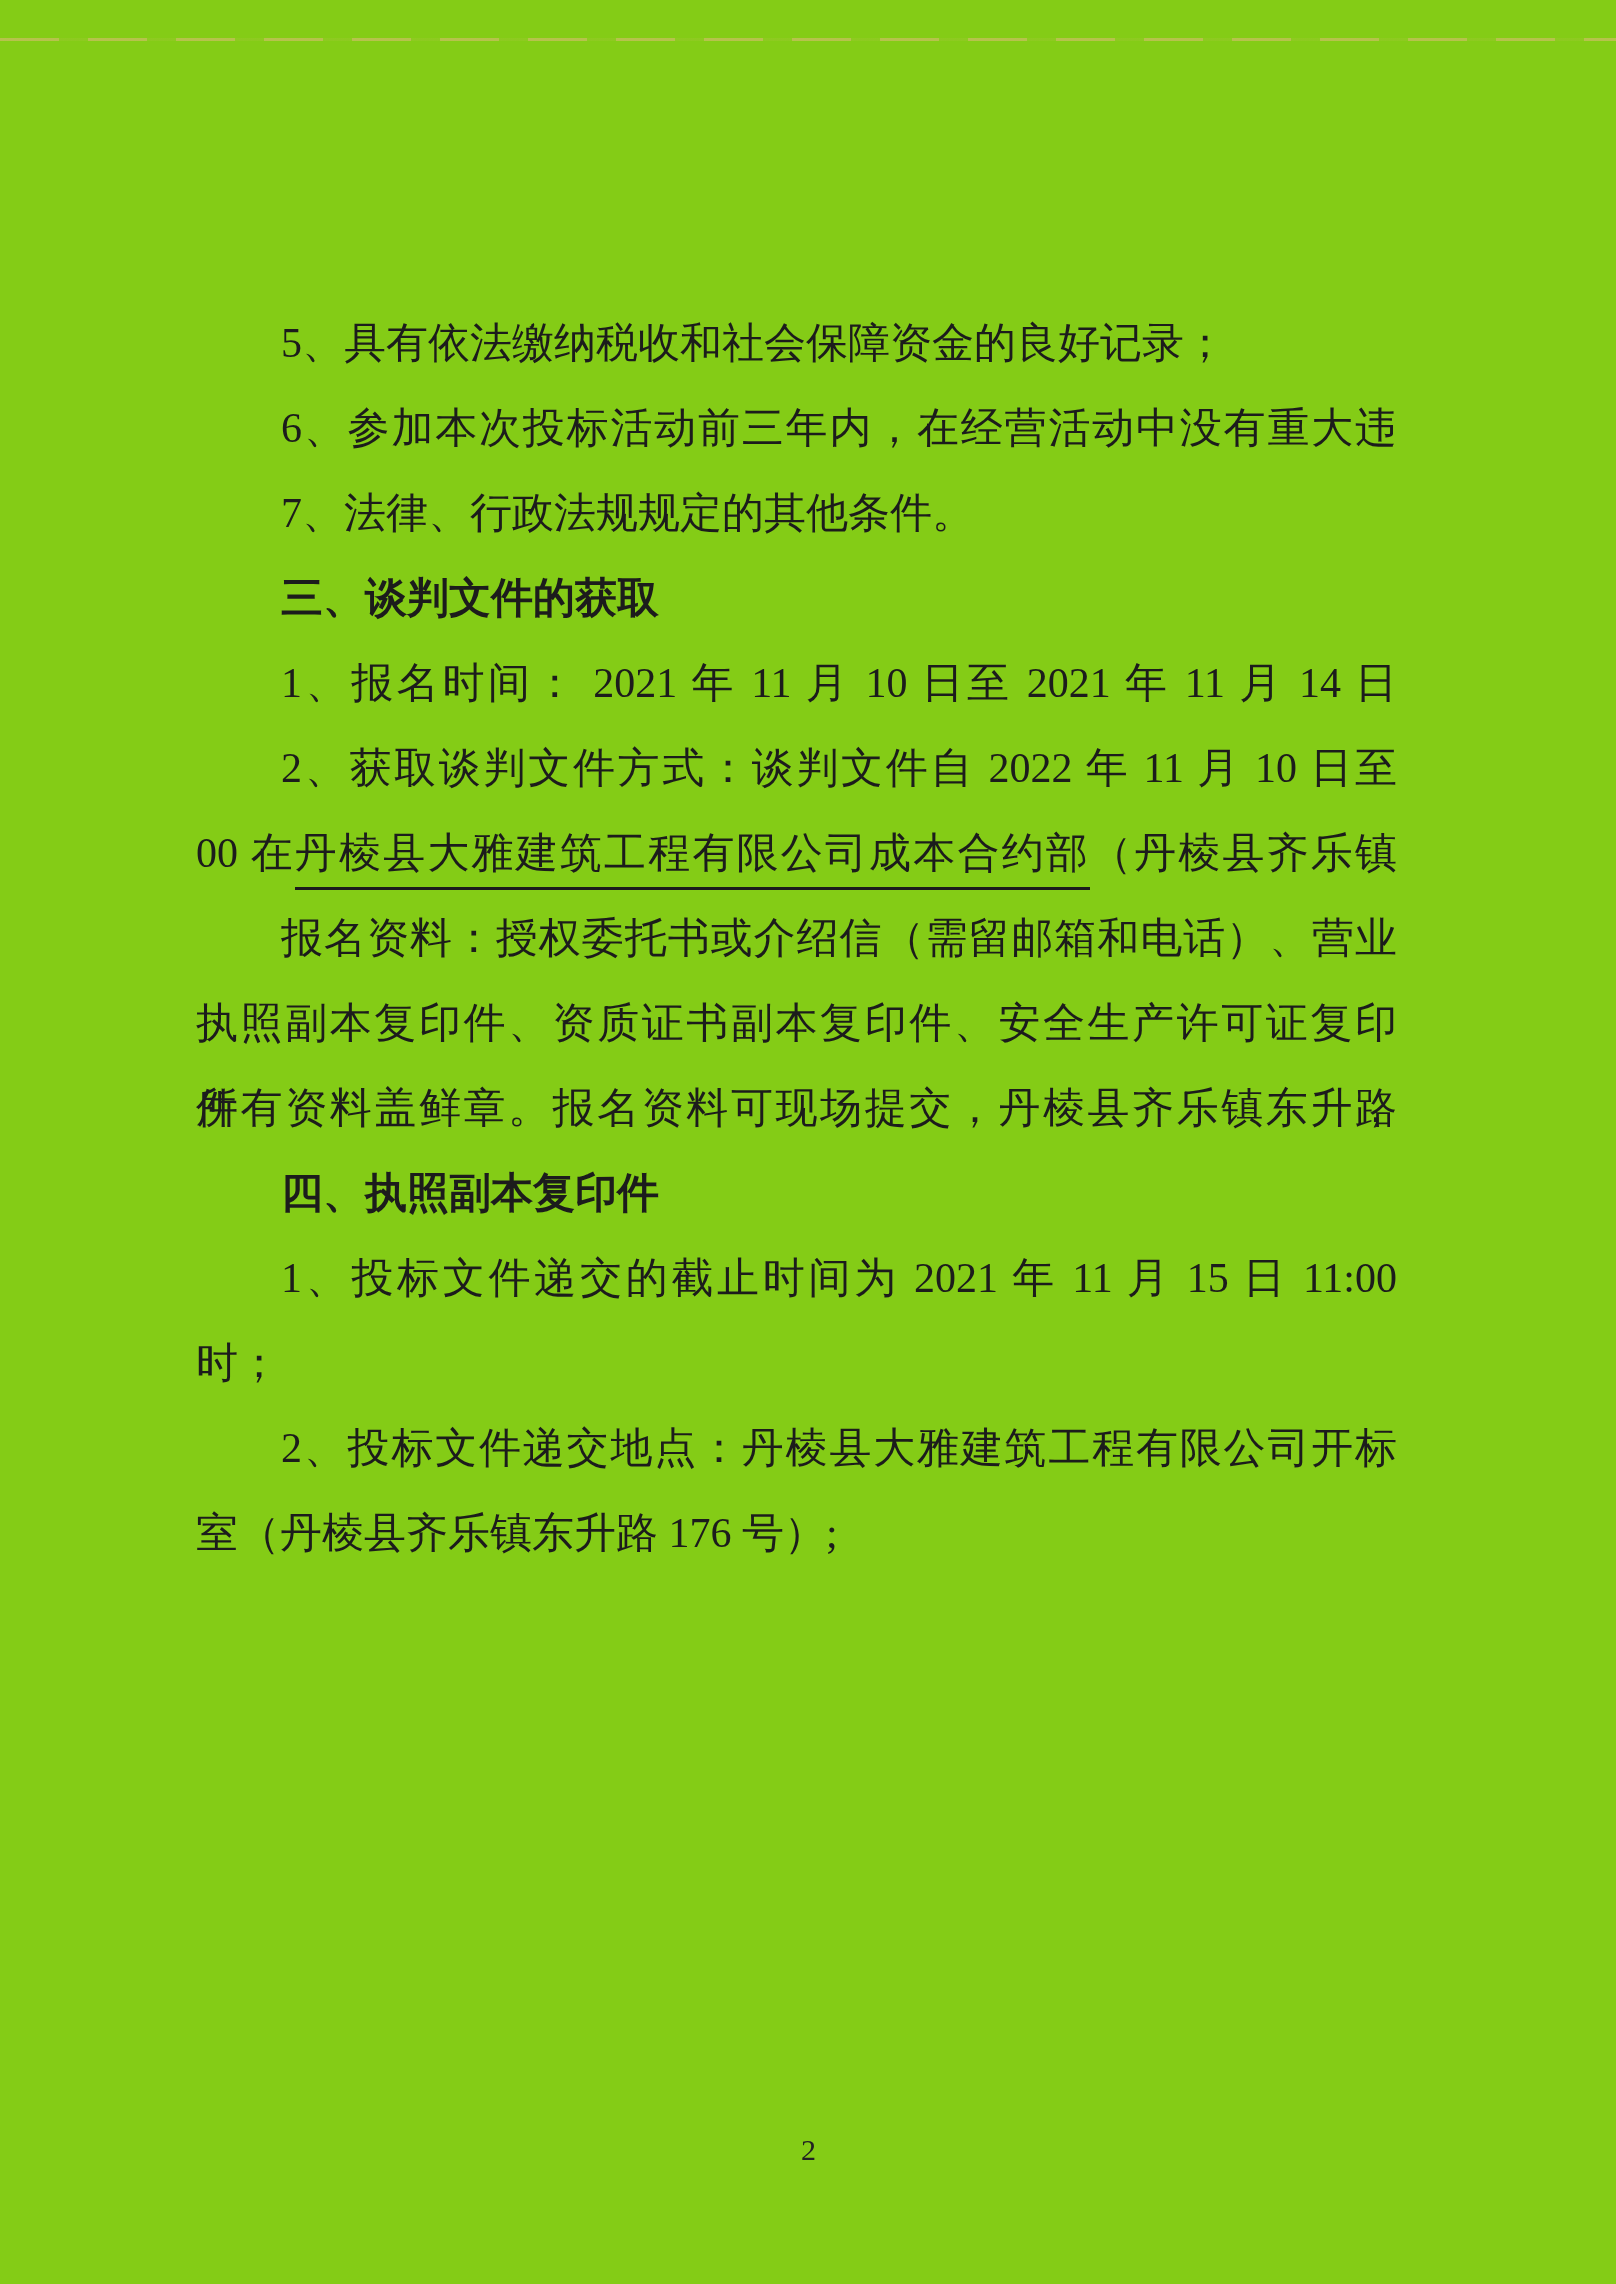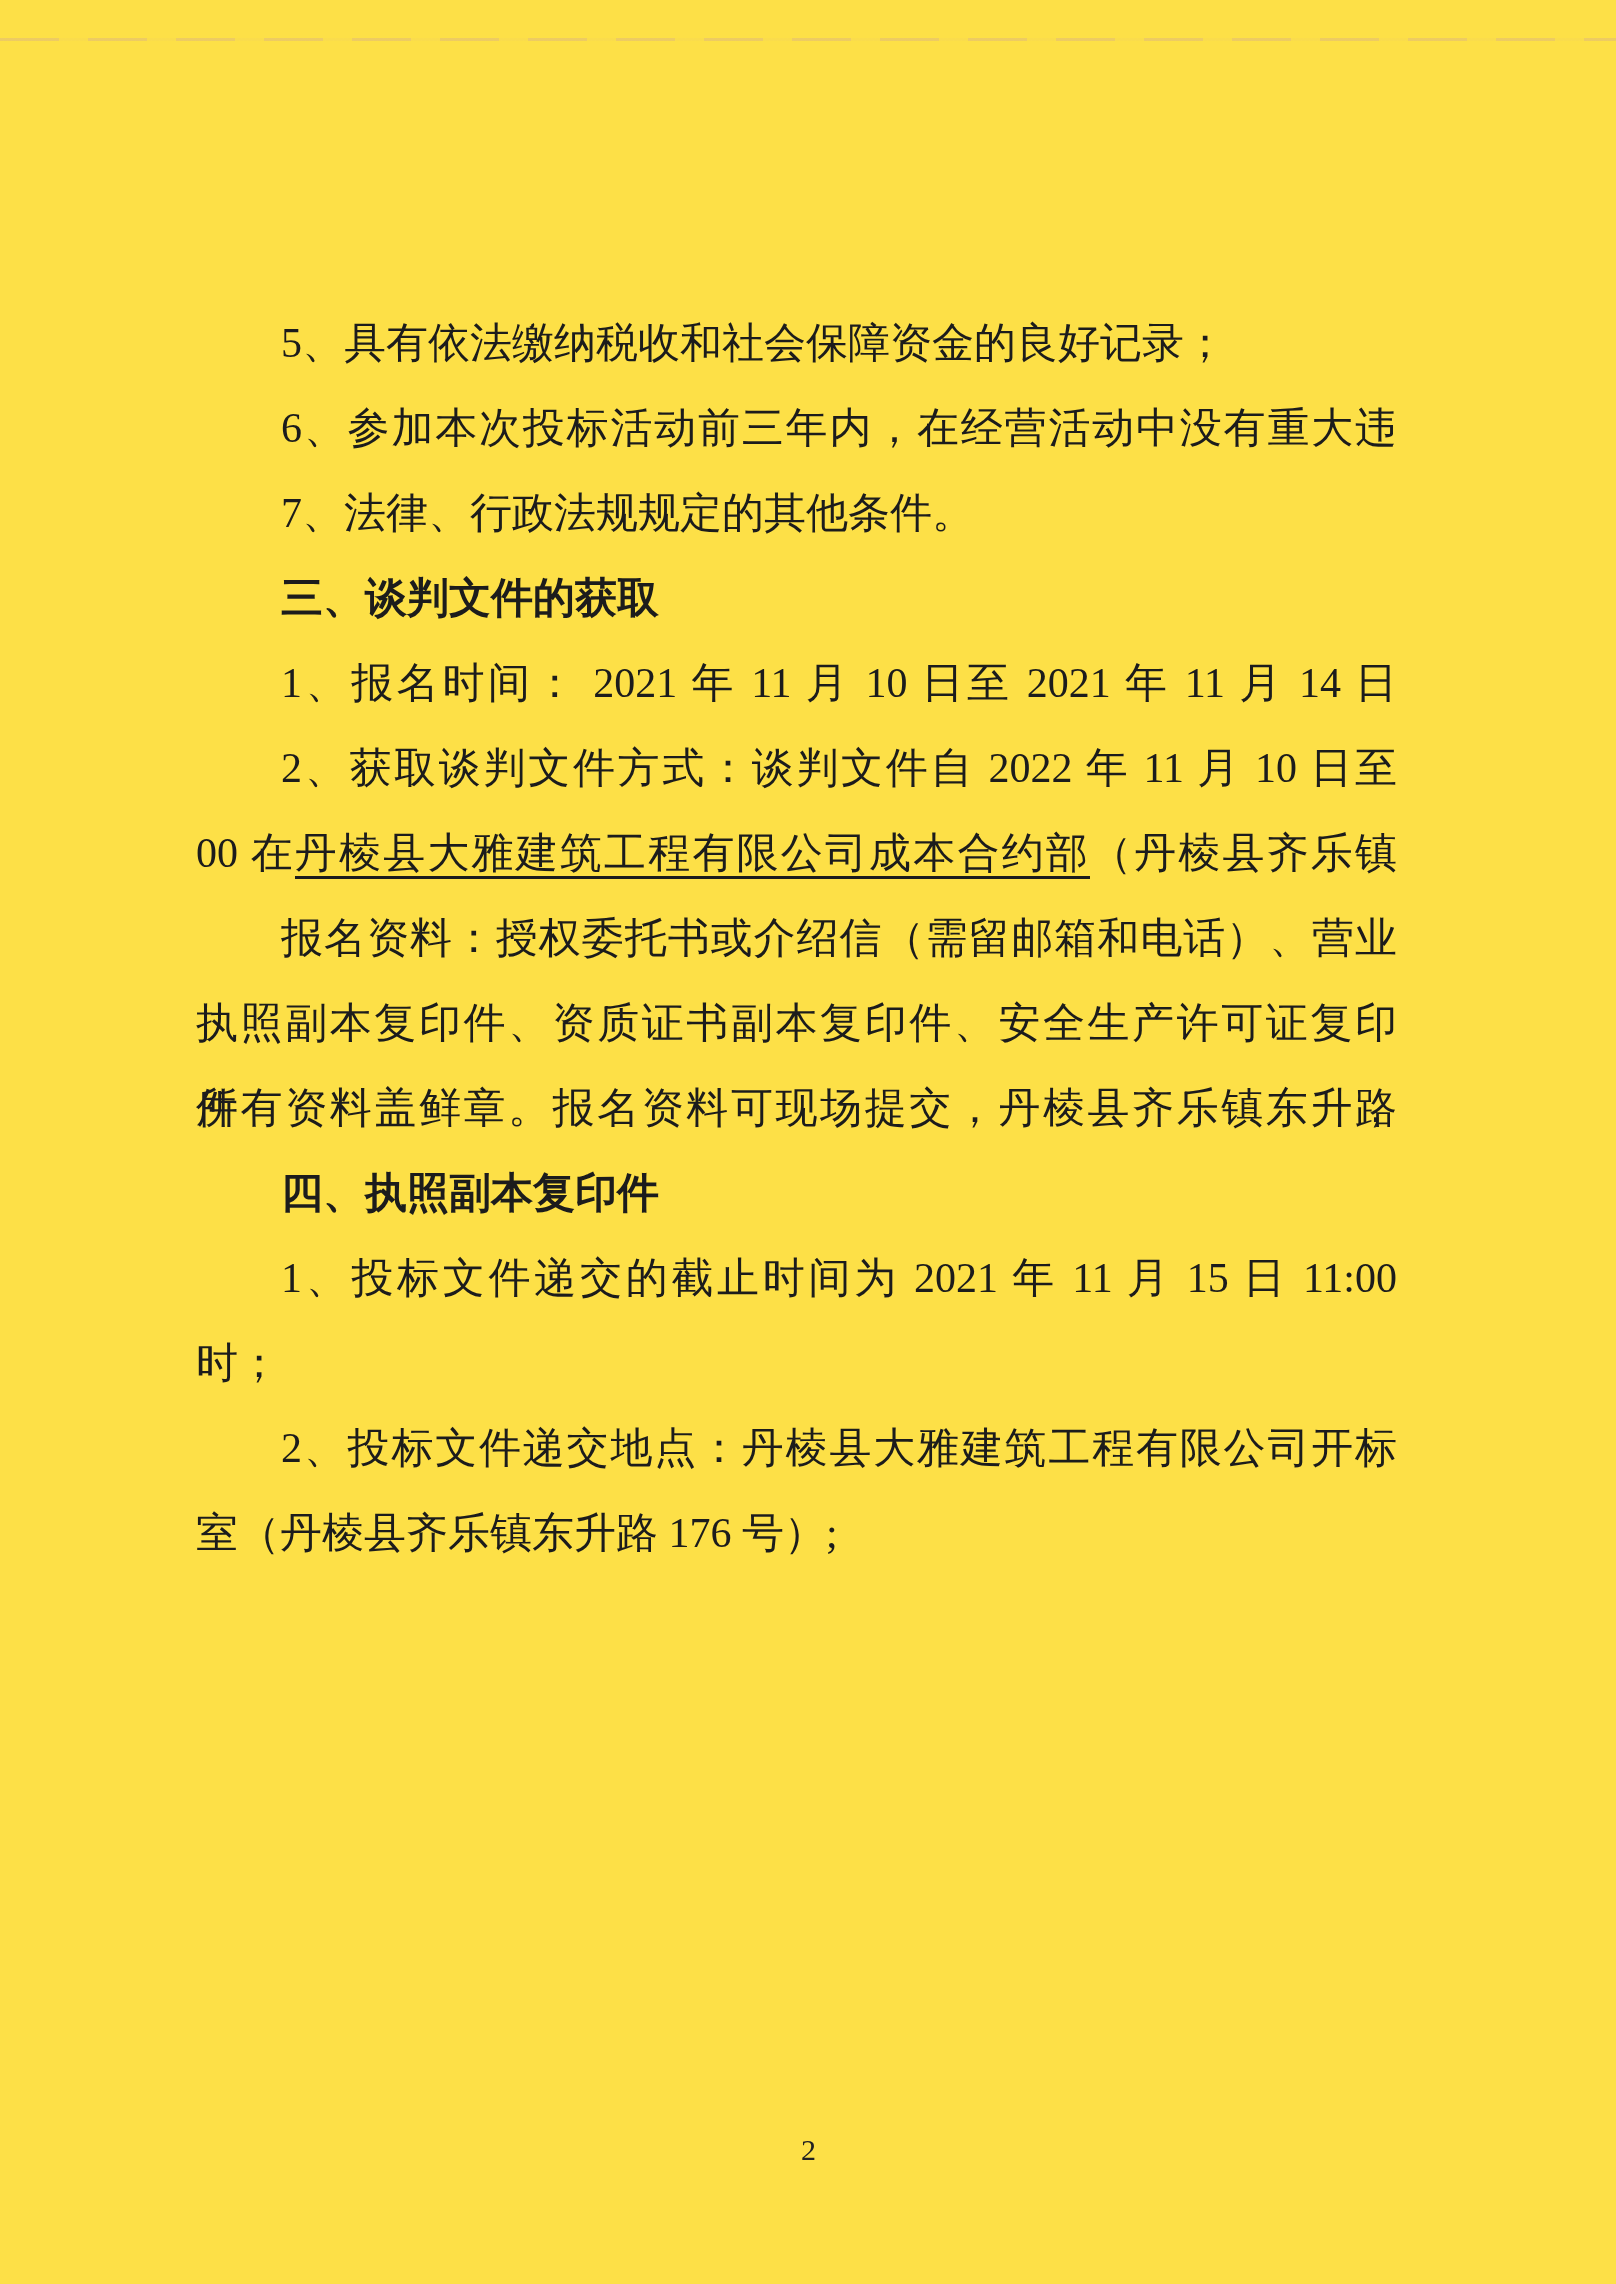--- a/index.html
+++ b/index.html
@@ -4,21 +4,21 @@
 <style>
   html, body {
     margin: 0;
     padding: 0;
     background: #ffffff;
   }
   .page {
     position: relative;
     width: 1617px;
     height: 2284px;
-    background: #fde047;
+    background: #84cc16;
     overflow: hidden;
     font-family: "Liberation Serif", "DejaVu Serif", serif;
   }
   
   .scan-line {
     position: absolute;
     top: 38px;
     left: 0;
     width: 1617px;
     height: 2.6px;
@@ -47,21 +47,21 @@
     text-align-last: justify;
   }
   .line.indent {
     text-indent: 85px;
   }
   .line.bold {
     font-weight: 700;
   }
   .u {
     border-bottom: 3.3px solid #1c1c1c;
-    padding-bottom: 0;
+    padding-bottom: 11px;
   }
   .page-number {
     position: absolute;
     top: 2130px;
     left: 0;
     width: 1617px;
     text-align: center;
     font-size: 30px;
     line-height: 39px;
     color: #222222;

